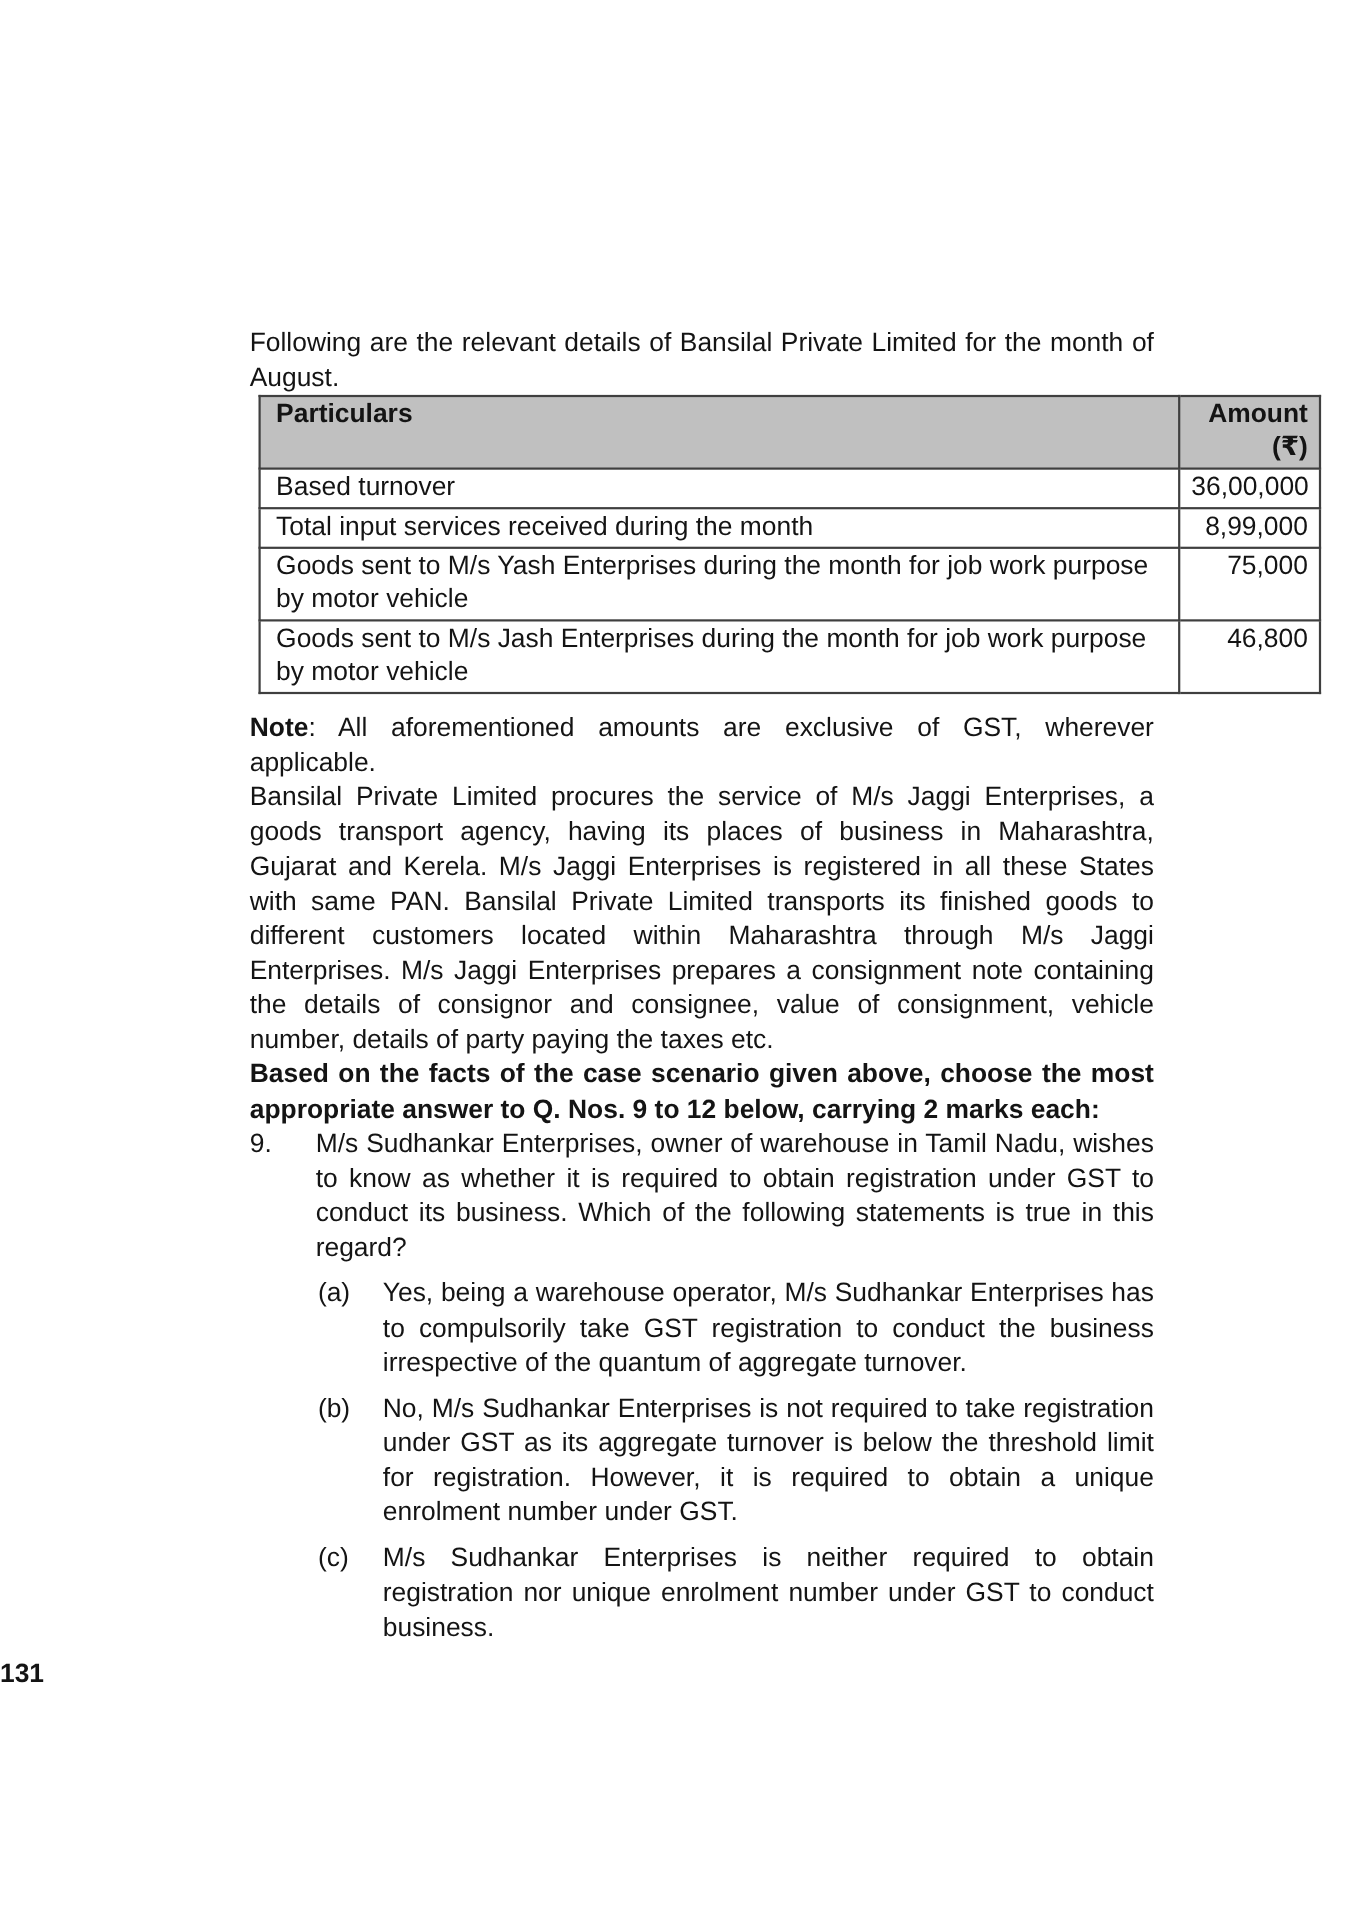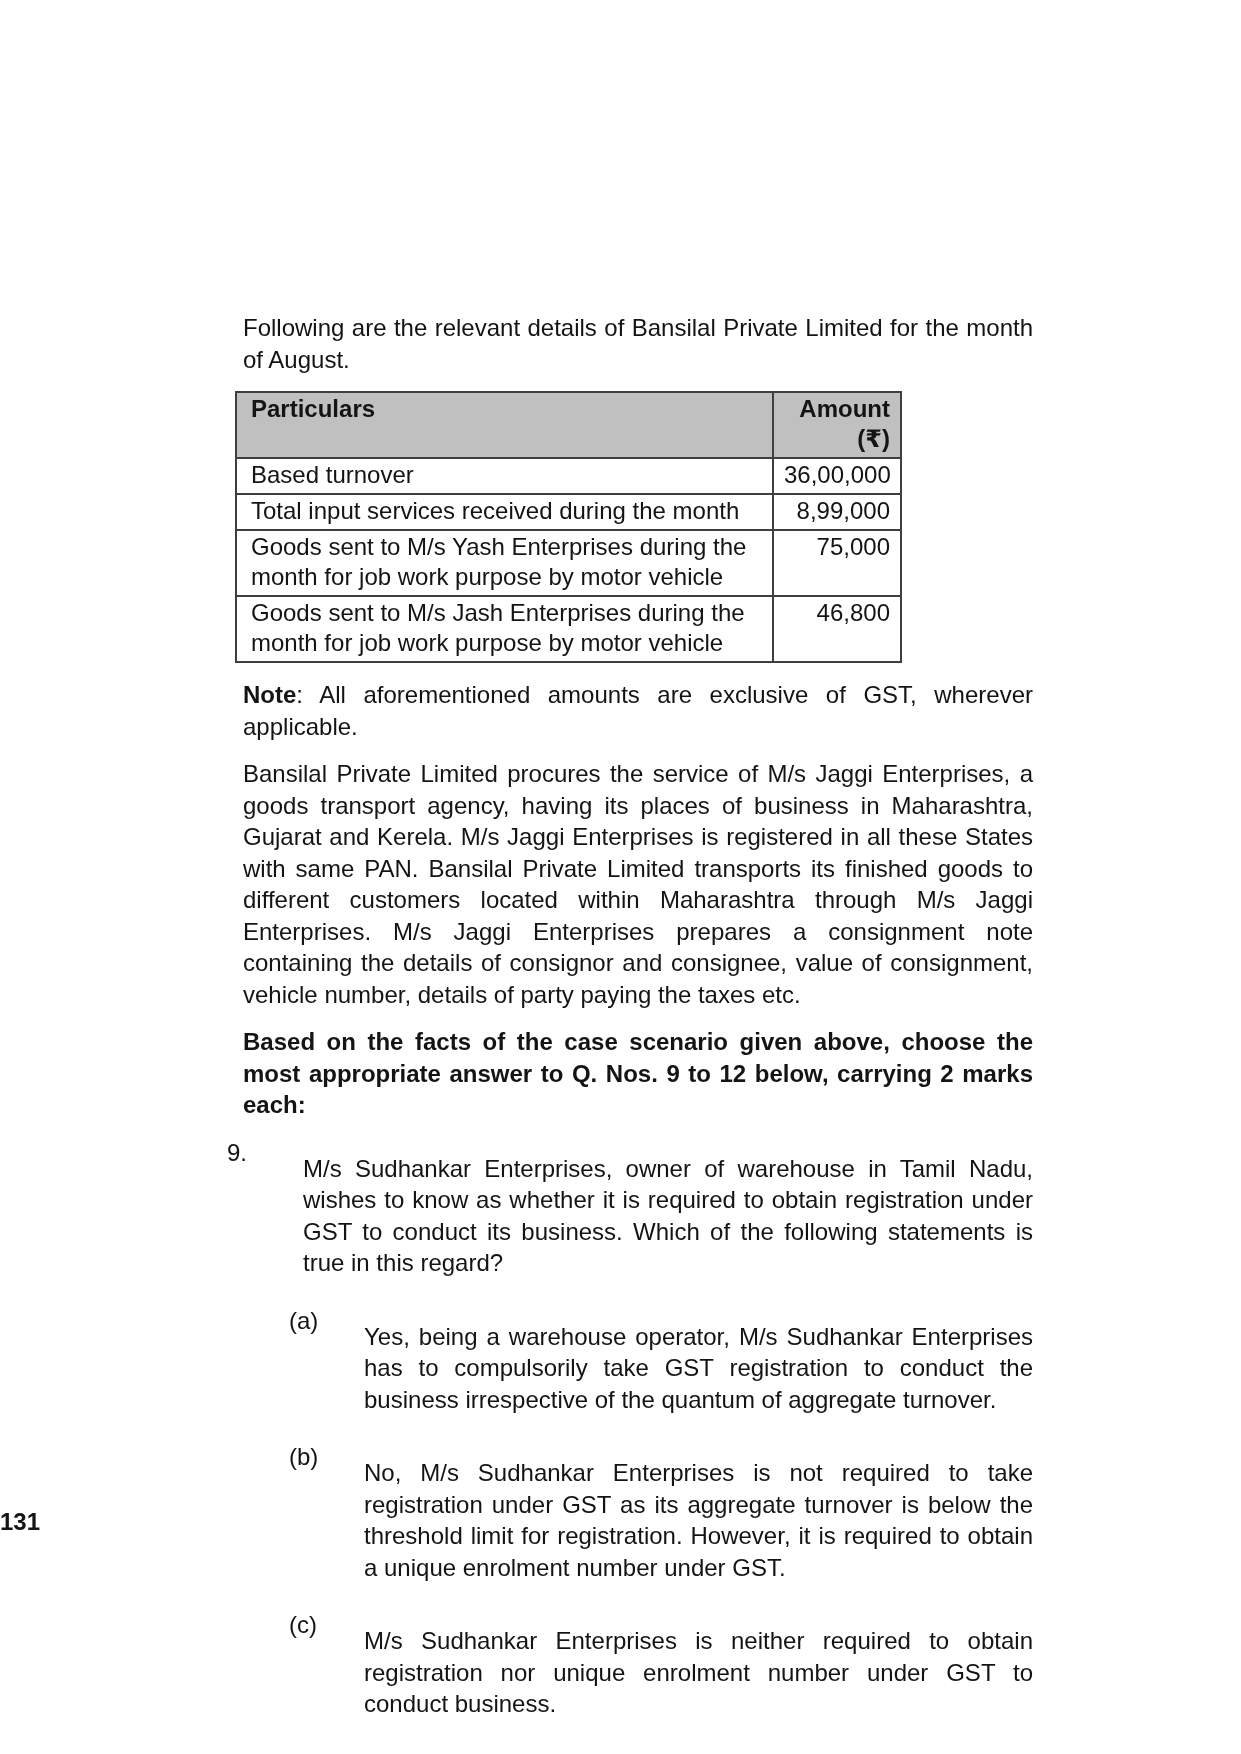--- a/index.html
+++ b/index.html
@@ -8,27 +8,27 @@
     background:#ffffff;
     font-family:"Liberation Sans","DejaVu Sans",sans-serif;
     color:#141414;
     position:relative;
     overflow:hidden;
   }
   .content {
     position:absolute; left:227px; top:296px; width:822px;
     font-size:24px; line-height:31.5px;
   }
-  .content p { margin:16px; text-align:justify; }
+  .content p { margin:0; text-align:justify; }
   .para-intro { margin-bottom:13px; }
 
   table.details {
     border-collapse:collapse;
     margin:0 0 15px 8px;
-    width:667px;
+    width:966px;
     table-layout:fixed;
     border-radius:26px;
   }
   table.details th, table.details td {
     border:2px solid #3f3f3f;
     padding:1px 10px 3px 14px;
     vertical-align:top;
     line-height:30px;
     font-size:24px;
     text-align:left;

